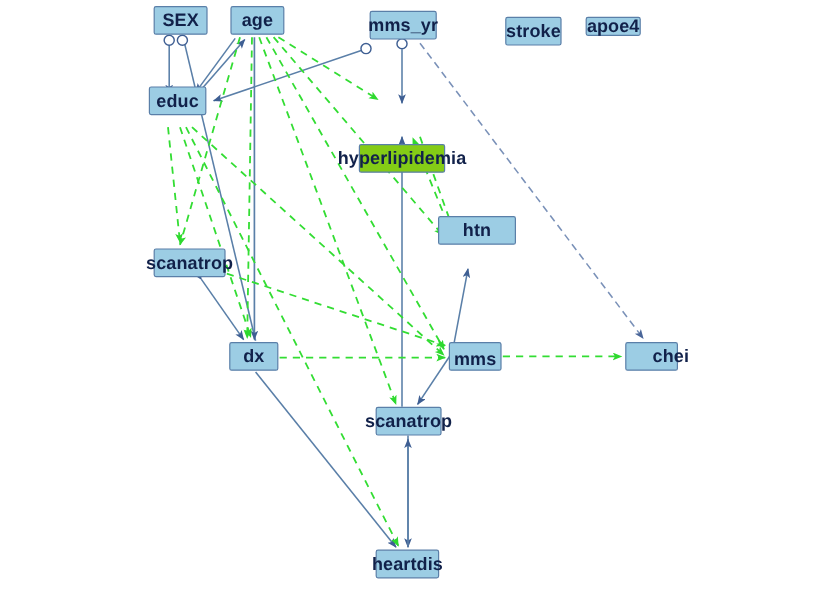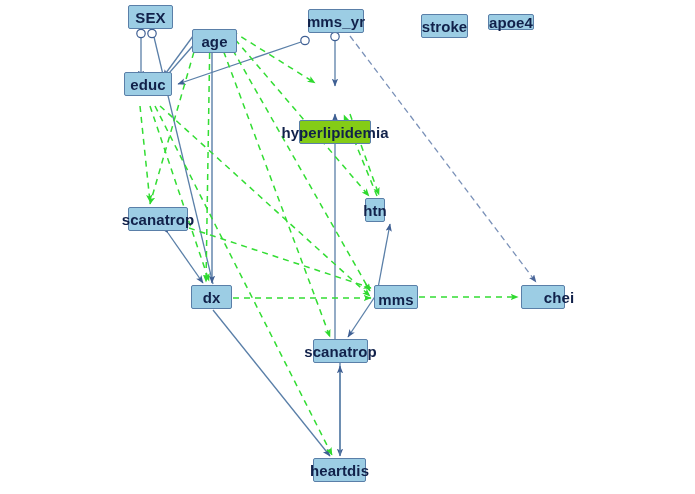--- a/index.html
+++ b/index.html
@@ -132,42 +132,42 @@
       <line x1="377" y1="196" x2="344" y2="115" stroke="#33dd33" stroke-width="1.5" stroke-dasharray="6,5" marker-end="url(#ar-green)"></line>
 
       <line x1="419" y1="297" x2="518" y2="297" stroke="#33dd33" stroke-width="1.5" stroke-dasharray="6,5" marker-end="url(#ar-green)"></line>
     </g>
   </svg>
 
   <div id="nodes-layer">
       <div class="node-box" style="left: 128px; top: 5px; width: 45px; height: 24px; background: rgb(156, 205, 228); border-color: rgb(90, 127, 168); color: rgb(17, 33, 74);">
         <span>SEX</span>
       </div>
-      <div class="node-box" style="left: 192px; top: 5px; width: 45px; height: 24px; background: rgb(156, 205, 228); border-color: rgb(90, 127, 168); color: rgb(17, 33, 74); margin-top: 24px;">
+      <div class="node-box" style="left: 192px; top: 5px; width: 45px; height: 24px; background: rgb(156, 205, 228); border-color: rgb(90, 127, 168); color: rgb(17, 33, 74);">
         <span>age</span>
       </div>
       <div class="node-box" style="left: 308px; top: 9px; width: 56px; height: 24px; background: rgb(156, 205, 228); border-color: rgb(90, 127, 168); color: rgb(17, 33, 74);">
         <span>mms_yr</span>
       </div>
       <div class="node-box" style="left: 421px; top: 14px; width: 47px; height: 24px; background: rgb(156, 205, 228); border-color: rgb(90, 127, 168); color: rgb(17, 33, 74);">
         <span>stroke</span>
       </div>
       <div class="node-box" style="left: 488px; top: 14px; width: 46px; height: 16px; background: rgb(156, 205, 228); border-color: rgb(90, 127, 168); color: rgb(17, 33, 74);">
         <span>apoe4</span>
       </div>
       <div class="node-box" style="left: 124px; top: 72px; width: 48px; height: 24px; background: rgb(156, 205, 228); border-color: rgb(90, 127, 168); color: rgb(17, 33, 74); align-items: center;">
         <span>educ</span>
       </div>
       <div class="node-box" style="left: 299px; top: 88px; width: 72px; height: 24px; background: #84cc16; border-color: rgb(90, 127, 168); color: rgb(17, 33, 74); margin-top: 32px;">
         <span>hyperlipidemia</span>
       </div>
       <div class="node-box" style="left: 128px; top: 207px; width: 60px; height: 24px; background: rgb(156, 205, 228); border-color: rgb(90, 127, 168); color: rgb(17, 33, 74);">
         <span>scanatrop</span>
       </div>
-      <div class="node-box" style="left: 365px; top: 198px; width: 20px; height: 24px; background: rgb(156, 205, 228); border-color: rgb(90, 127, 168); color: rgb(17, 33, 74);">
+      <div class="node-box" style="left: 365px; top: 180px; width: 65px; height: 24px; background: rgb(156, 205, 228); border-color: rgb(90, 127, 168); color: rgb(17, 33, 74);">
         <span>htn</span>
       </div>
       <div class="node-box" style="left: 191px; top: 285px; width: 41px; height: 24px; background: rgb(156, 205, 228); border-color: rgb(90, 127, 168); color: rgb(17, 33, 74);">
         <span>dx</span>
       </div>
       <div class="node-box" style="left: 374px; top: 285px; width: 44px; height: 24px; background: rgb(156, 205, 228); border-color: rgb(90, 127, 168); color: rgb(17, 33, 74); align-items: flex-end;">
         <span>mms</span>
       </div>
       <div class="node-box" style="left: 521px; top: 285px; width: 44px; height: 24px; background: rgb(156, 205, 228); border-color: rgb(90, 127, 168); color: rgb(17, 33, 74); padding-left: 32px;">
         <span>chei</span>

